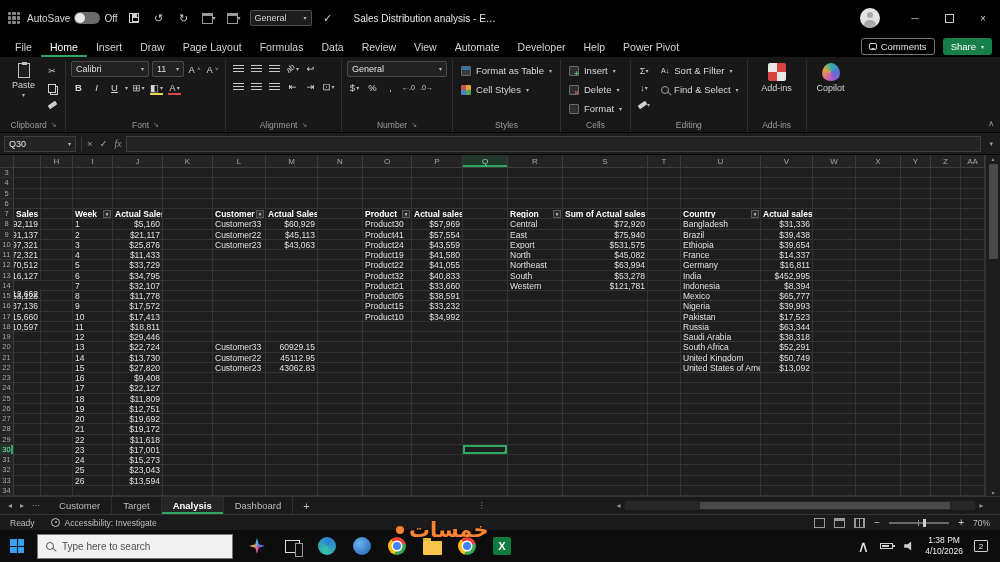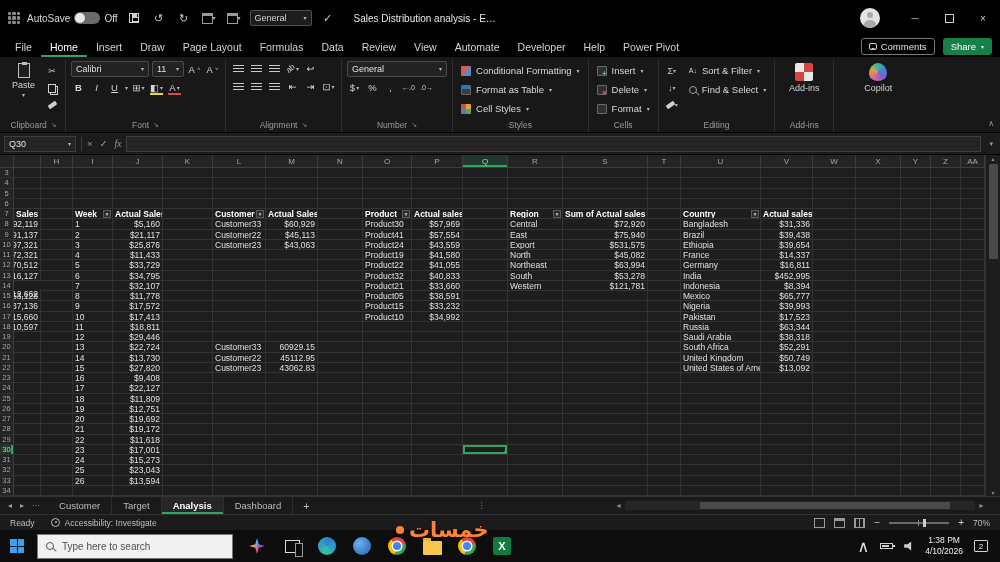--- a/index.html
+++ b/index.html
@@ -410,25 +410,20 @@
       <div class="grp-label">
           <span>Number</span>
           <span class="launcher">↘</span>
         </div>
     </div>
 
     <div class="grp">
       <div class="grp-body">
         <div class="styles-col">
           <span class="stybtn">
-              <span class="ic10 i-cf"></span>
-              <span>Conditional Formatting</span>
-              <span class="car">▾</span>
-            </span>
-          <span class="stybtn">
               <span class="ic10 i-fat"></span>
               <span>Format as Table</span>
               <span class="car">▾</span>
             </span>
           <span class="stybtn">
               <span class="ic10 i-cs"></span>
               <span>Cell Styles</span>
               <span class="car">▾</span>
             </span>
         </div>
@@ -503,21 +498,21 @@
           <span class="addin-ic"></span>
           <span>Add-ins</span>
         </div>
       </div>
       <div class="grp-label">
           <span>Add-ins</span>
         </div>
     </div>
 
     <div class="grp" style="border-right:none">
-      <div class="grp-body" style="justify-content:flex-end;width:58px;">
+      <div class="grp-body" style="justify-content:flex-start;width:58px;">
         <div class="bigbtn">
           <span class="copilot-ic"></span>
           <span>Copilot</span>
         </div>
       </div>
       <div class="grp-label"></div>
     </div>
 
     <span class="collapse">∧</span>
   </div>

